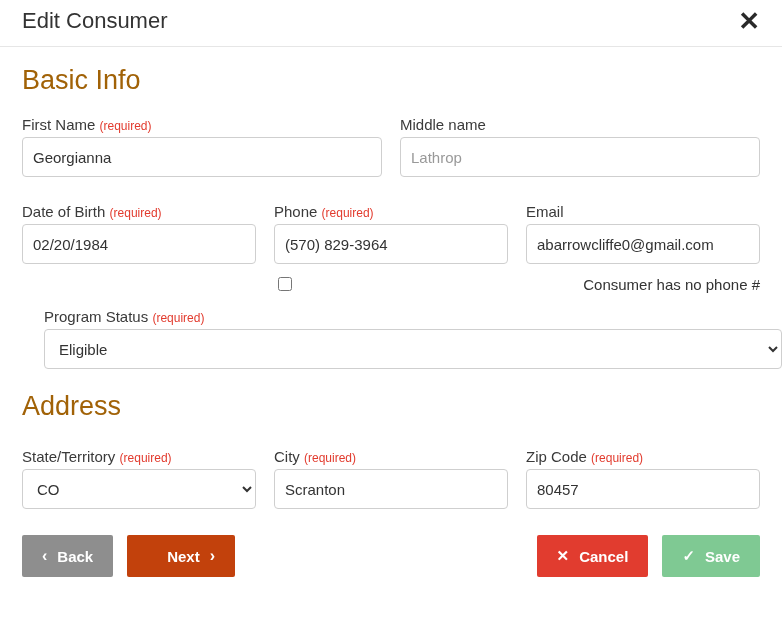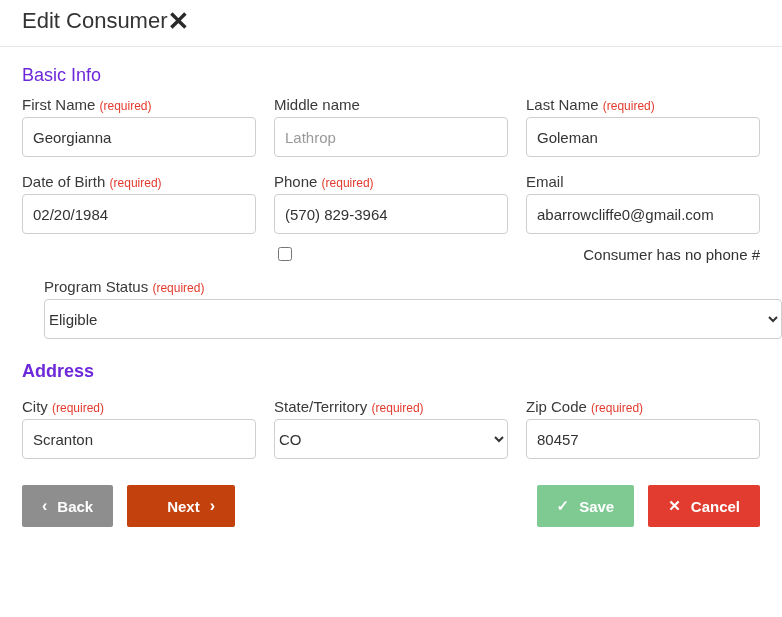--- a/index.html
+++ b/index.html
@@ -7,21 +7,21 @@
     margin: 0;
     font-family: -apple-system, BlinkMacSystemFont, "Segoe UI", Arial, sans-serif;
     background: #fff;
     color: #2a2a2a;
     width: 782px;
     height: 617px;
     overflow: hidden;
   }
   .header {
     display: flex;
-    justify-content: flex-start;
+    justify-content: space-between;
     align-items: center;
     padding: 8px 22px 12px 22px;
     border-bottom: 1px solid #e6e6e6;
   }
   .header h1 {
     margin: 0;
     font-size: 22px;
     font-weight: 500;
     color: #333;
   }
@@ -30,36 +30,36 @@
     line-height: 20px;
     font-weight: 700;
     cursor: pointer;
     padding: 2px 0;
   }
   .content {
     padding: 10px 22px 18px 22px;
   }
   h2.section {
     margin: 8px 0 4px 0;
-    font-size: 18px;
+    font-size: 27px;
     font-weight: 500;
-    color: #6d28d9;
+    color: #a16207;
   }
   .row3 {
     display: flex;
     gap: 18px;
   }
   .row3 > .field { flex: 1 1 0; }
   .row2 {
     display: flex;
     gap: 18px;
   }
   .row2 > .field { flex: 1 1 0; }
   .field {
-    margin-top: 6px;
+    margin-top: 16px;
   }
   .label {
     font-size: 15px;
     color: #3a3a3a;
     margin-bottom: 4px;
   }
   .req {
     font-size: 12px;
     color: #e23b2e;
   }
@@ -68,21 +68,21 @@
     height: 40px;
     border: 1px solid #cfcfcf;
     border-radius: 4px;
     padding: 6px 10px;
     font-size: 15px;
     color: #333;
     background: #fff;
   }
   input::placeholder { color: #999; }
   select {
-    padding: 6px 0;
+    padding: 6px 10px;
   }
   .checkbox-row {
     display: flex;
     align-items: center;
     gap: 8px;
     margin-top: 10px;
     margin-left: calc((100% - 36px)/3 + 18px);
     font-size: 15px;
     color: #333;
     justify-content: space-between;
@@ -138,27 +138,20 @@
         <span class="req">(required)</span>
       </div>
       <input type="text" value="Georgianna" style="">
     </div>
     <div class="field">
       <div class="label">
         <span>Middle name</span>
       </div>
       <input type="text" placeholder="Lathrop" style="">
     </div>
-    <div class="field">
-      <div class="label">
-        <span>Last Name</span>
-        <span class="req">(required)</span>
-      </div>
-      <input type="text" value="Goleman" style="">
-    </div>
   </div>
 
   <div class="row3" style="margin-top:10px;">
     <div class="field">
       <div class="label">
         <span>Date of Birth</span>
         <span class="req">(required)</span>
       </div>
       <input type="text" value="02/20/1984" style="">
     </div>
@@ -185,62 +178,62 @@
   <div class="field full" style="margin-top:14px;margin-left:22px;">
     <div class="label">
       <span>Program Status</span>
       <span class="req">(required)</span>
     </div>
     <select>
       <option>Eligible</option>
     </select>
   </div>
 
-  <h2 class="section" style="margin-top:22px;font-weight:bold;">Address</h2>
+  <h2 class="section" style="margin-top:22px;">Address</h2>
 
 
   <div class="row3" style="margin-top:10px;">
-    <div class="field">
-      <div class="label">
-        <span>City</span>
-        <span class="req">(required)</span>
-      </div>
-      <input type="text" value="Scranton" style="">
-    </div>
     <div class="field">
       <div class="label">
         <span>State/Territory</span>
         <span class="req">(required)</span>
       </div>
       <select>
         <option>CO</option>
       </select>
+    </div>
+    <div class="field">
+      <div class="label">
+        <span>City</span>
+        <span class="req">(required)</span>
+      </div>
+      <input type="text" value="Scranton" style="">
     </div>
     <div class="field">
       <div class="label">
         <span>Zip Code</span>
         <span class="req">(required)</span>
       </div>
       <input type="text" value="80457" style="">
     </div>
   </div>
 
   <div class="footer">
     <button class="btn gray">
       <span class="chev">‹</span>
       <span>Back</span>
     </button>
     <button class="btn black">
       <span>Next</span>
       <span class="chev">›</span>
     </button>
     <div class="spacer"></div>
+    <button class="btn red">
+      <span class="icon-x"></span>
+      <span>Cancel</span>
+    </button>
     <button class="btn green">
       <span class="icon-check"></span>
       <span>Save</span>
     </button>
-    <button class="btn red">
-      <span class="icon-x"></span>
-      <span>Cancel</span>
-    </button>
   </div>
 
 </div>
 
 </body></html>

